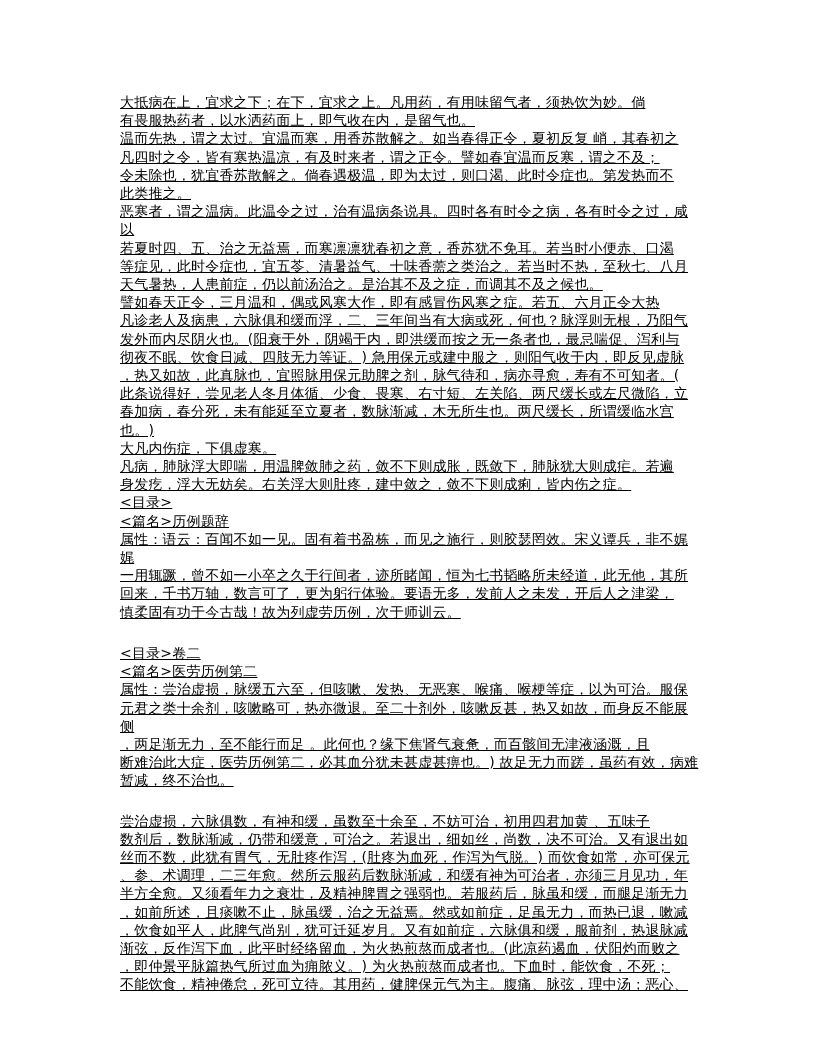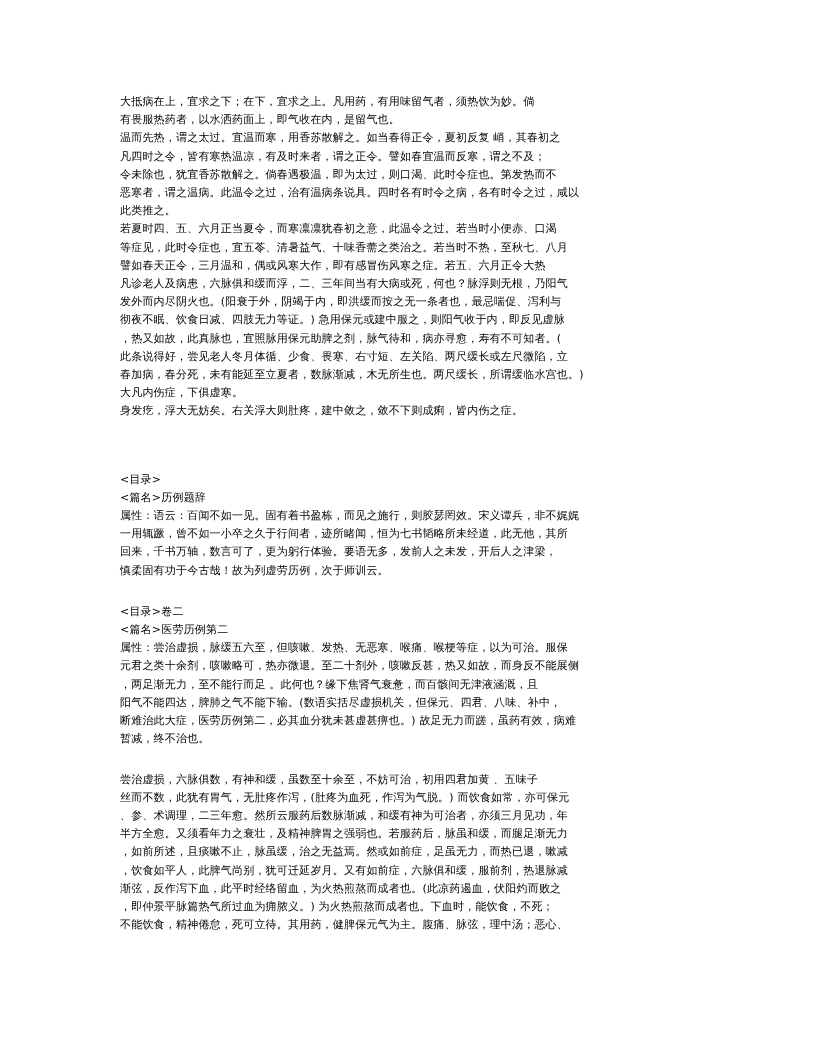--- a/index.html
+++ b/index.html
@@ -15,76 +15,79 @@
     font-family: "DejaVu Sans", sans-serif;
     color: #000000;
   }
   .page {
     position: absolute;
     left: 120px;
     top: 93px;
     width: 582px;
   }
   .line {
-    font-size: 11px;
+    font-size: 14px;
     line-height: 18.2px;
     min-height: 18.2px;
     white-space: pre-wrap;
     letter-spacing: 0.2px;
     word-break: break-all;
+    text-decoration: underline;
   }
-  .section-2 { margin-top: 50px; }
+  .section-2 { }
   .section-3 { margin-top: 23px; }
   .para-gap  { margin-top: 22px; }
 </style>
 </head>
 <body>
 
 <div class="page">
 
   <div class="section section-1">
     <div class="line">大抵病在上，宜求之下；在下，宜求之上。凡用药，有用味留气者，须热饮为妙。倘</div>
     <div class="line">有畏服热药者，以水洒药面上，即气收在内，是留气也。</div>
     <div class="line">温而先热，谓之太过。宜温而寒，用香苏散解之。如当春得正令，夏初反复 峭，其春初之</div>
     <div class="line">凡四时之令，皆有寒热温凉，有及时来者，谓之正令。譬如春宜温而反寒，谓之不及；</div>
     <div class="line">令未除也，犹宜香苏散解之。倘春遇极温，即为太过，则口渴、此时令症也。第发热而不</div>
+    <div class="line">此类推之。</div>
     <div class="line">恶寒者，谓之温病。此温令之过，治有温病条说具。四时各有时令之病，各有时令之过，咸以</div>
-    <div class="line">此类推之。</div>
-    <div class="line">若夏时四、五、六月正当夏令，而寒凛凛犹春初之意，此温令之过。若当时小便赤、口渴</div>
+    <div class="line">若夏时四、五、治之无益焉，而寒凛凛犹春初之意，香苏犹不免耳。若当时小便赤、口渴</div>
     <div class="line">等症见，此时令症也，宜五苓、清暑益气、十味香薷之类治之。若当时不热，至秋七、八月</div>
+    <div class="line">天气暑热，人患前症，仍以前汤治之。是治其不及之症，而调其不及之候也。</div>
     <div class="line">譬如春天正令，三月温和，偶或风寒大作，即有感冒伤风寒之症。若五、六月正令大热</div>
     <div class="line">凡诊老人及病患，六脉俱和缓而浮，二、三年间当有大病或死，何也？脉浮则无根，乃阳气</div>
     <div class="line">发外而内尽阴火也。(阳衰于外，阴竭于内，即洪缓而按之无一条者也，最忌喘促、泻利与</div>
     <div class="line">彻夜不眠、饮食日减、四肢无力等证。) 急用保元或建中服之，则阳气收于内，即反见虚脉</div>
     <div class="line">，热又如故，此真脉也，宜照脉用保元助脾之剂，脉气待和，病亦寻愈，寿有不可知者。(</div>
     <div class="line">此条说得好，尝见老人冬月体循、少食、畏寒、右寸短、左关陷、两尺缓长或左尺微陷，立</div>
     <div class="line">春加病，春分死，未有能延至立夏者，数脉渐减，木无所生也。两尺缓长，所谓缓临水宫也。)</div>
     <div class="line">大凡内伤症，下俱虚寒。</div>
+    <div class="line">凡病，肺脉浮大即喘，用温脾敛肺之药，敛不下则成胀，既敛下，肺脉犹大则成疟。若遍</div>
     <div class="line">身发疙，浮大无妨矣。右关浮大则肚疼，建中敛之，敛不下则成痢，皆内伤之症。</div>
   </div>
 
   <div class="section section-2">
     <div class="line">&lt;目录&gt;</div>
     <div class="line">&lt;篇名&gt;历例题辞</div>
     <div class="line">属性：语云：百闻不如一见。固有着书盈栋，而见之施行，则胶瑟罔效。宋义谭兵，非不娓娓</div>
     <div class="line">一用辄蹶，曾不如一小卒之久于行间者，迹所睹闻，恒为七书韬略所未经道，此无他，其所</div>
     <div class="line">回来，千书万轴，数言可了，更为躬行体验。要语无多，发前人之未发，开后人之津梁，</div>
     <div class="line">慎柔固有功于今古哉！故为列虚劳历例，次于师训云。</div>
   </div>
 
   <div class="section section-3">
     <div class="line">&lt;目录&gt;卷二</div>
     <div class="line">&lt;篇名&gt;医劳历例第二</div>
     <div class="line">属性：尝治虚损，脉缓五六至，但咳嗽、发热、无恶寒、喉痛、喉梗等症，以为可治。服保</div>
     <div class="line">元君之类十余剂，咳嗽略可，热亦微退。至二十剂外，咳嗽反甚，热又如故，而身反不能展侧</div>
     <div class="line">，两足渐无力，至不能行而足 。此何也？缘下焦肾气衰惫，而百骸间无津液涵溉，且</div>
-    <div class="line">阳气不能四达，脾肺之气不能下输。(数语实括尽虚损机关，但保元、四君、八味、补中，</div>
     <div class="line">断难治此大症，医劳历例第二，必其血分犹未甚虚甚痹也。) 故足无力而蹉，虽药有效，病难</div>
     <div class="line">暂减，终不治也。</div>
     <div class="line para-gap">尝治虚损，六脉俱数，有神和缓，虽数至十余至，不妨可治，初用四君加黄 、五味子</div>
+    <div class="line">数剂后，数脉渐减，仍带和缓意，可治之。若退出，细如丝，尚数，决不可治。又有退出如</div>
     <div class="line">丝而不数，此犹有胃气，无肚疼作泻，(肚疼为血死，作泻为气脱。) 而饮食如常，亦可保元</div>
     <div class="line">、参、术调理，二三年愈。然所云服药后数脉渐减，和缓有神为可治者，亦须三月见功，年</div>
     <div class="line">半方全愈。又须看年力之衰壮，及精神脾胃之强弱也。若服药后，脉虽和缓，而腿足渐无力</div>
     <div class="line">，如前所述，且痰嗽不止，脉虽缓，治之无益焉。然或如前症，足虽无力，而热已退，嗽减</div>
     <div class="line">，饮食如平人，此脾气尚别，犹可迁延岁月。又有如前症，六脉俱和缓，服前剂，热退脉减</div>
     <div class="line">渐弦，反作泻下血，此平时经络留血，为火热煎熬而成者也。(此凉药遏血，伏阳灼而败之</div>
     <div class="line">，即仲景平脉篇热气所过血为痈脓义。) 为火热煎熬而成者也。下血时，能饮食，不死；</div>
     <div class="line">不能饮食，精神倦怠，死可立待。其用药，健脾保元气为主。腹痛、脉弦，理中汤；恶心、</div>
   </div>
 

